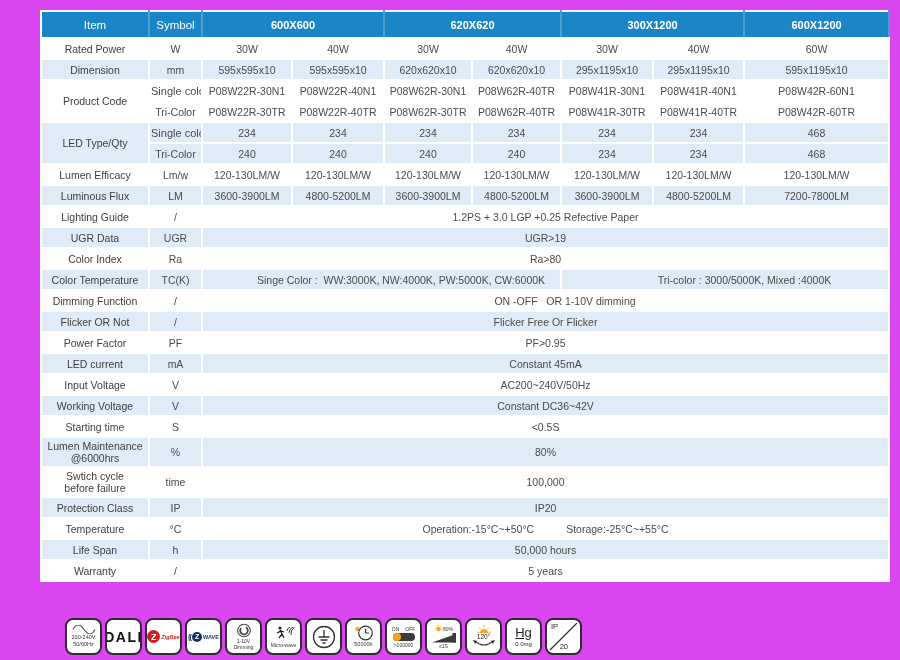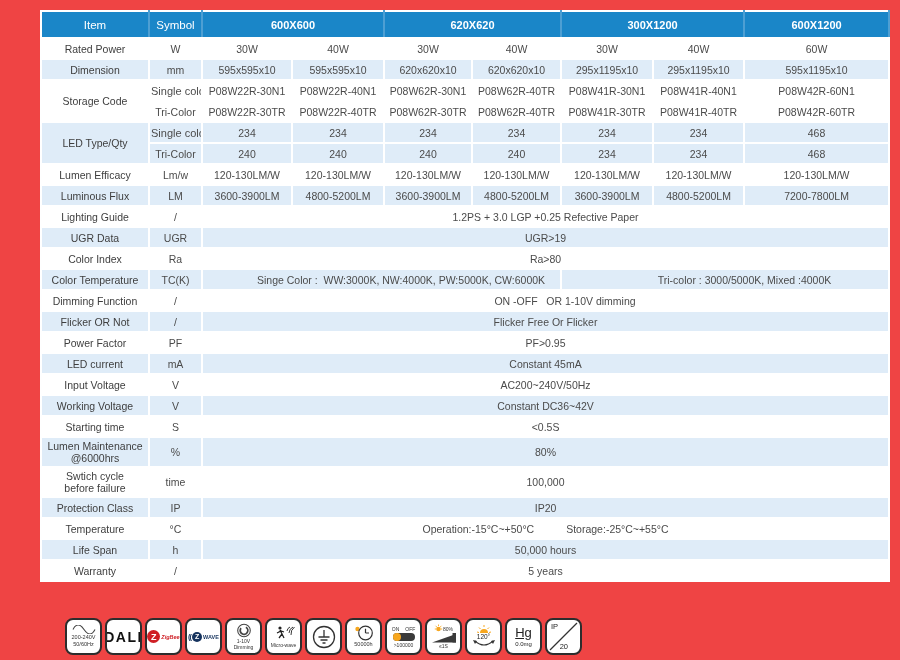--- a/index.html
+++ b/index.html
@@ -1,16 +1,16 @@
 <!DOCTYPE html>
 <html><head>
 <meta charset="utf-8">
 <style>
   html,body{margin:0;padding:0;background:#fff;}
-  .page{position:relative;width:900px;height:660px;background:#ef4444;font-family:"Liberation Sans",sans-serif;overflow:hidden;}
+  .page{position:relative;width:900px;height:660px;background:#d946ef;font-family:"Liberation Sans",sans-serif;overflow:hidden;}
   .tblwrap{position:absolute;left:40px;top:10px;}
   table{border-collapse:collapse;table-layout:fixed;width:848px;}
   th,td{border:2px solid #fff;overflow:hidden;white-space:nowrap;}
   thead th{background:#1a86c8;color:#fff;font-weight:normal;font-size:11.5px;height:23px;border-right-color:#4d9fd3;}
   thead th.sz{font-weight:bold;font-size:11px;}
   tbody td{font-size:10.5px;color:#4b4b4b;text-align:center;height:19px;padding:0 1px;background:#fff;}
   tr.s td{background:#dfecf8;}
   td.lbl{color:#3e3e3e;}
   td.us{font-size:11px;}
   td.pre{white-space:pre;padding-left:40px;}
@@ -84,21 +84,21 @@
           <td>mm</td>
           <td>595x595x10</td>
           <td>595x595x10</td>
           <td>620x620x10</td>
           <td>620x620x10</td>
           <td>295x1195x10</td>
           <td>295x1195x10</td>
           <td>595x1195x10</td>
         </tr>
         <tr class="w">
-          <td class="lbl" rowspan="2">Storage Code</td>
+          <td class="lbl" rowspan="2">Product Code</td>
           <td class="us">Single color</td>
           <td>P08W22R-30N1</td>
           <td>P08W22R-40N1</td>
           <td>P08W62R-30N1</td>
           <td>P08W62R-40TR</td>
           <td>P08W41R-30N1</td>
           <td>P08W41R-40N1</td>
           <td>P08W42R-60N1</td>
         </tr>
         <tr class="w">

